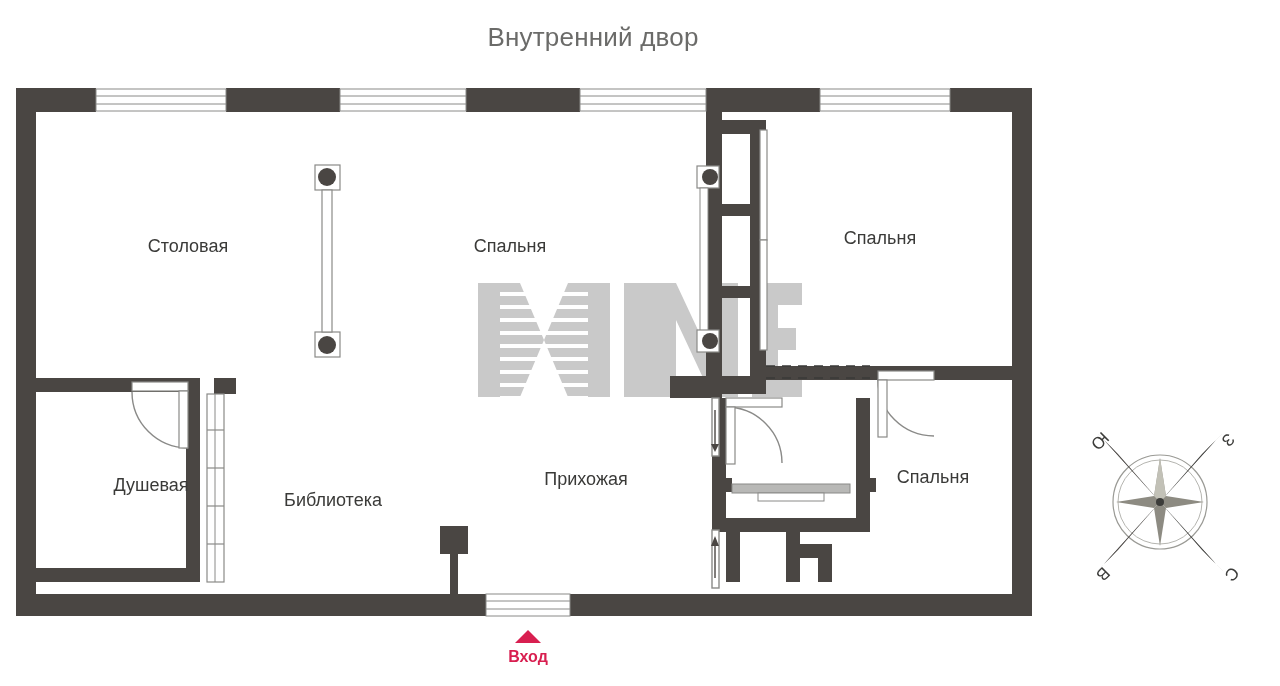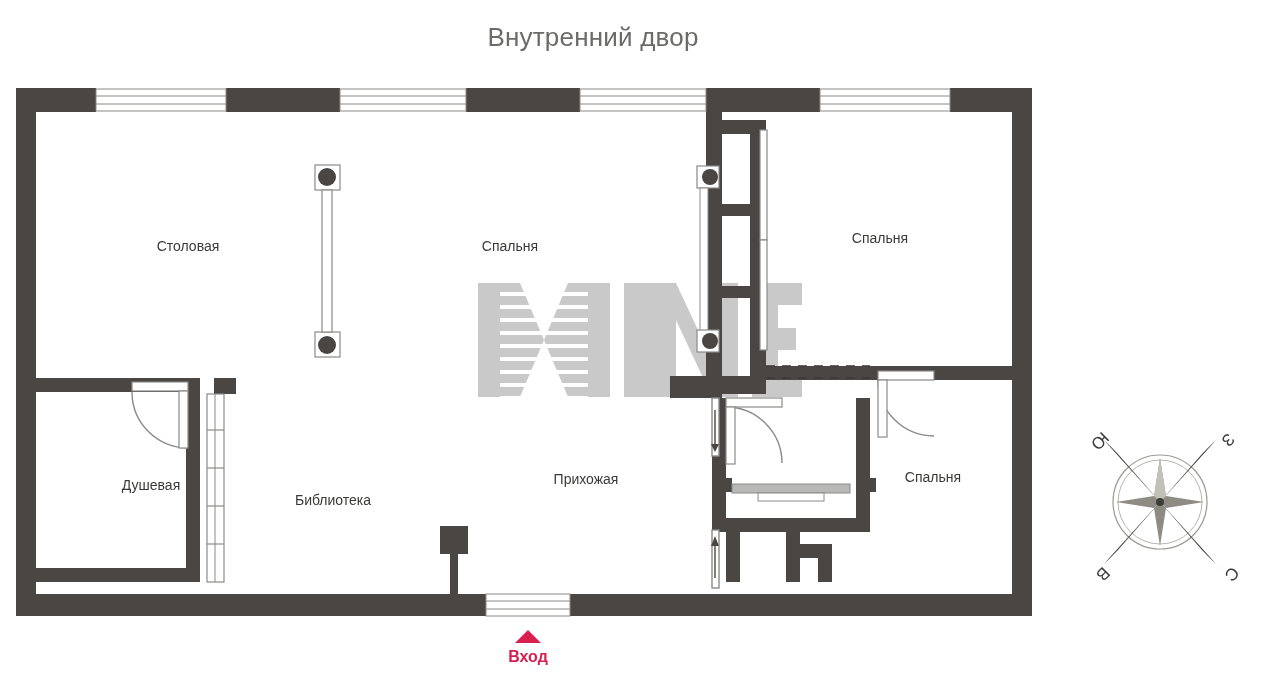--- a/index.html
+++ b/index.html
@@ -29,21 +29,21 @@
     text-align: center;
     font-size: 26px;
     color: #6b6b69;
     font-family: "Liberation Sans", sans-serif;
     letter-spacing: 0.2px;
     white-space: nowrap;
     margin-left: 43px;
   }
   .room-label {
     position: absolute;
-    font-size: 14px;
+    font-size: 18px;
     color: #3a3a38;
     font-family: "Liberation Sans", sans-serif;
     white-space: nowrap;
     transform: translate(-50%, -50%);
     z-index: 40;
   }
   #entrance-label {
     position: absolute;
     font-size: 16px;
     font-weight: bold;

